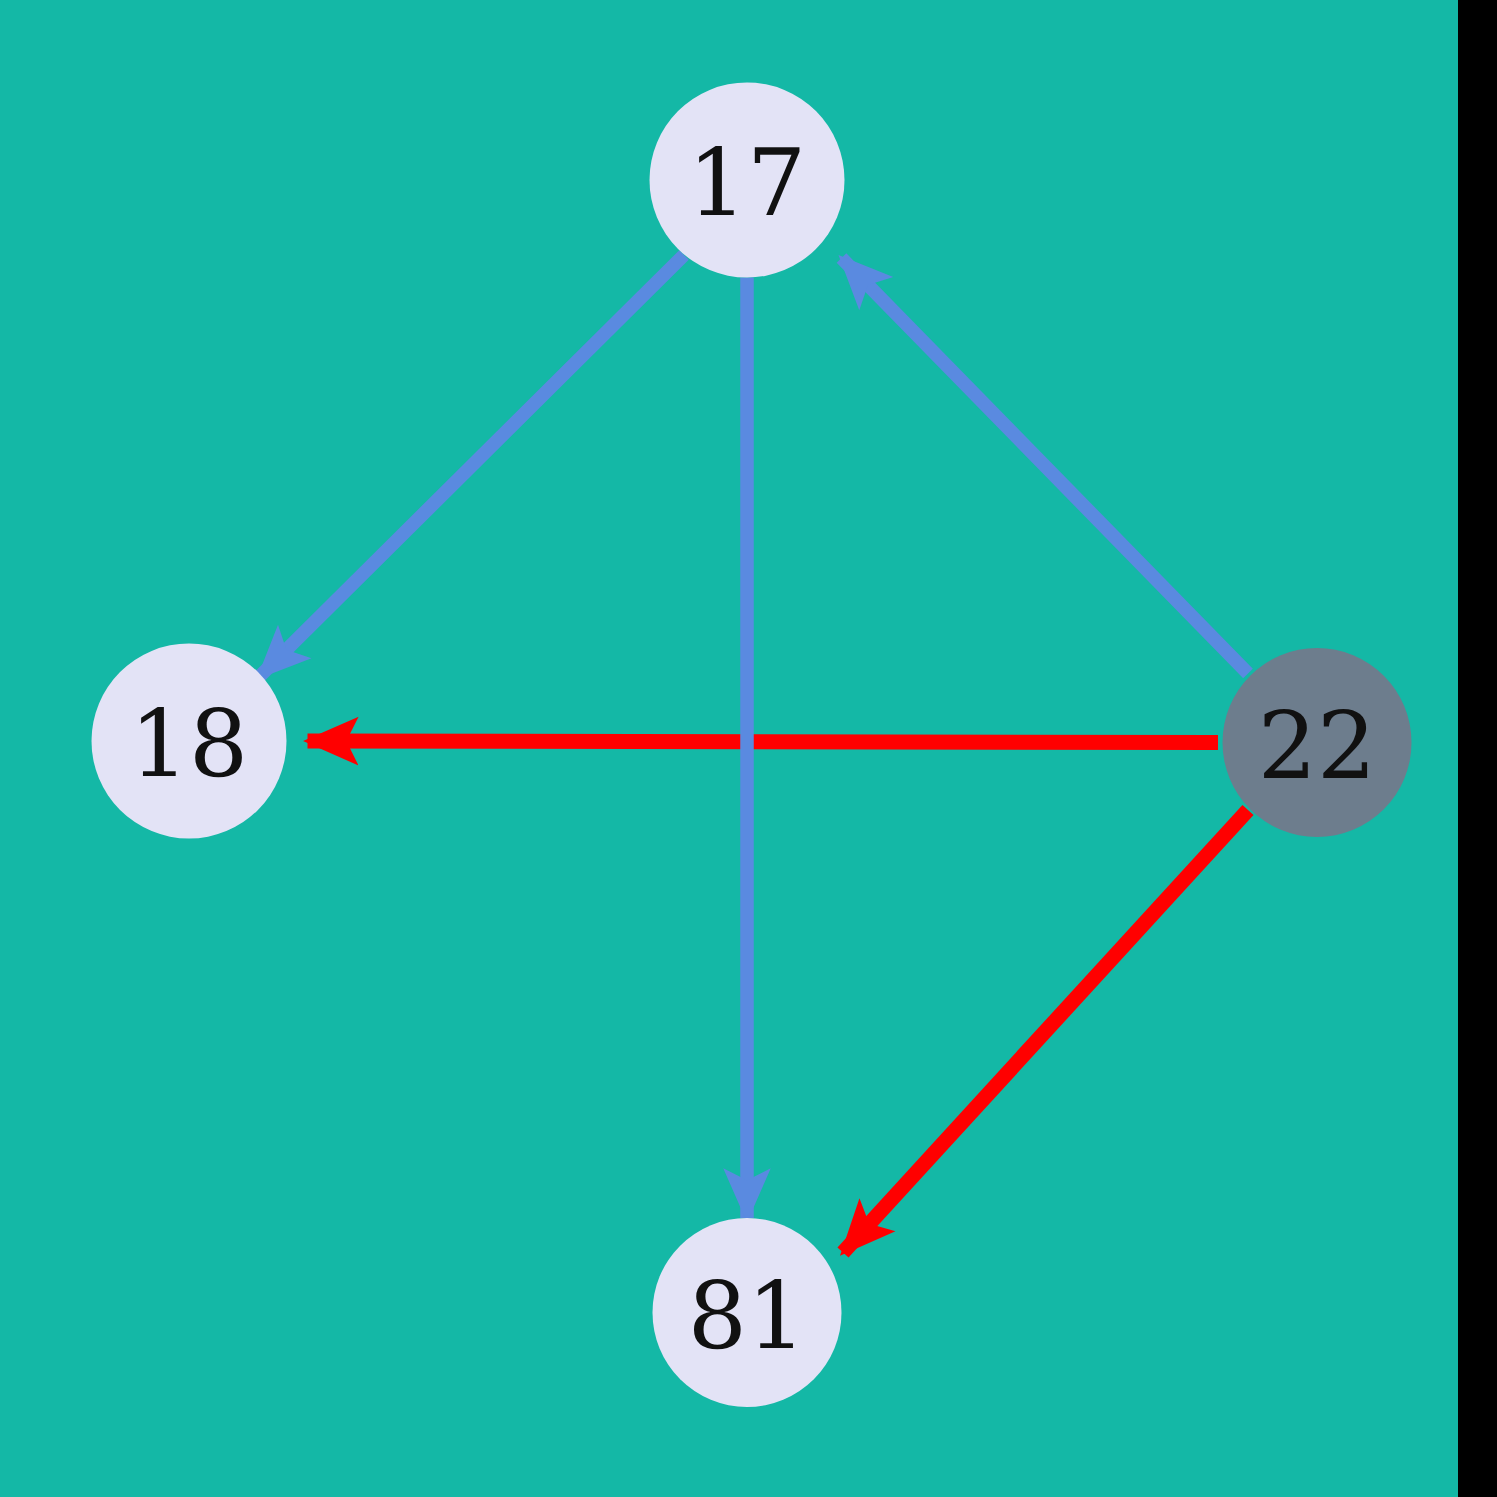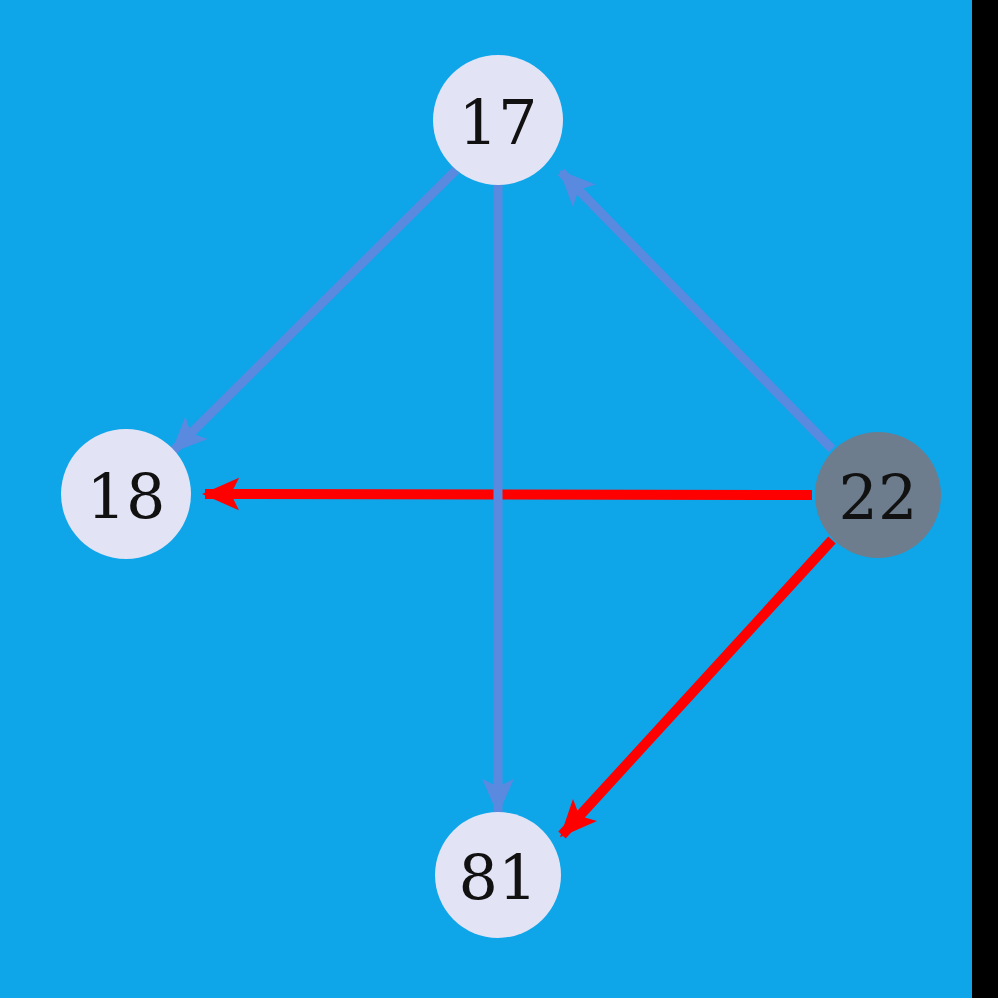--- a/index.html
+++ b/index.html
@@ -10,21 +10,21 @@
   body {
     width: 998px;
     height: 998px;
     overflow: hidden;
     font-family: "DejaVu Serif", "Liberation Serif", serif;
   }
   #graph-canvas {
     position: relative;
     width: 972px;
     height: 998px;
-    background: #0ea5e9;
+    background: #14b8a6;
   }
   svg.graph-svg {
     position: absolute;
     top: 0;
     left: 0;
     width: 998px;
     height: 998px;
     display: block;
   }
   text.node-label {

